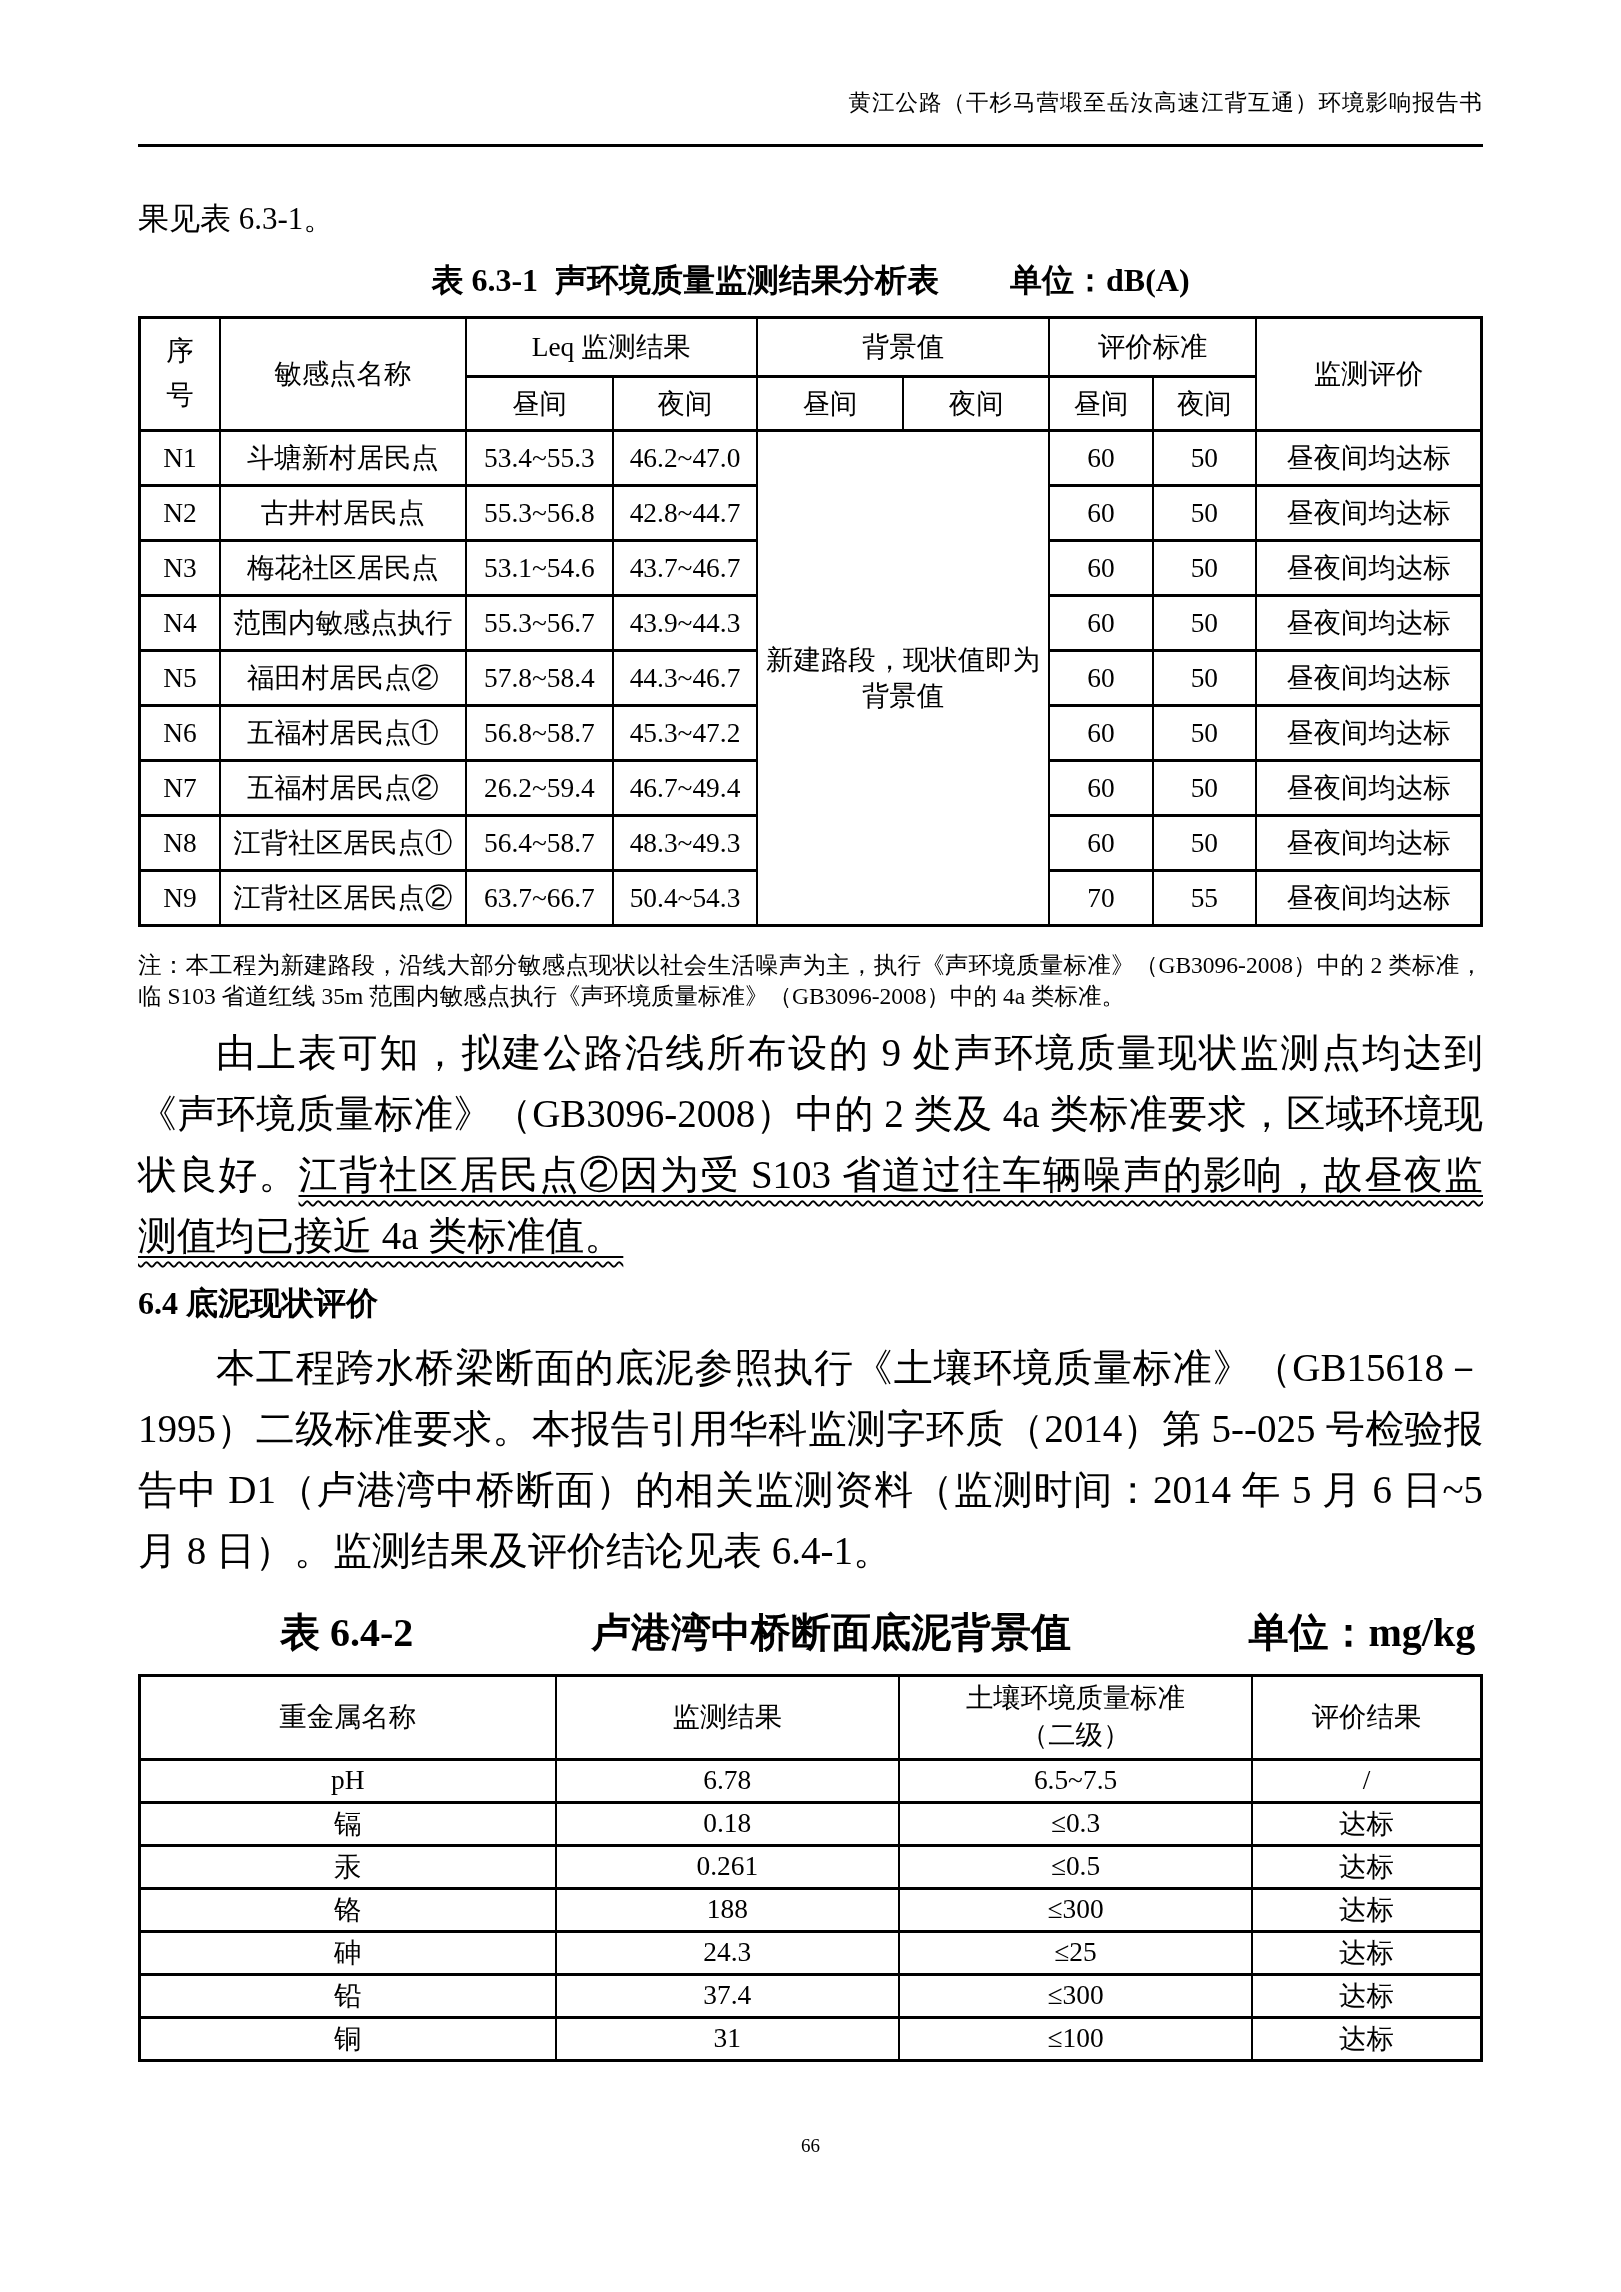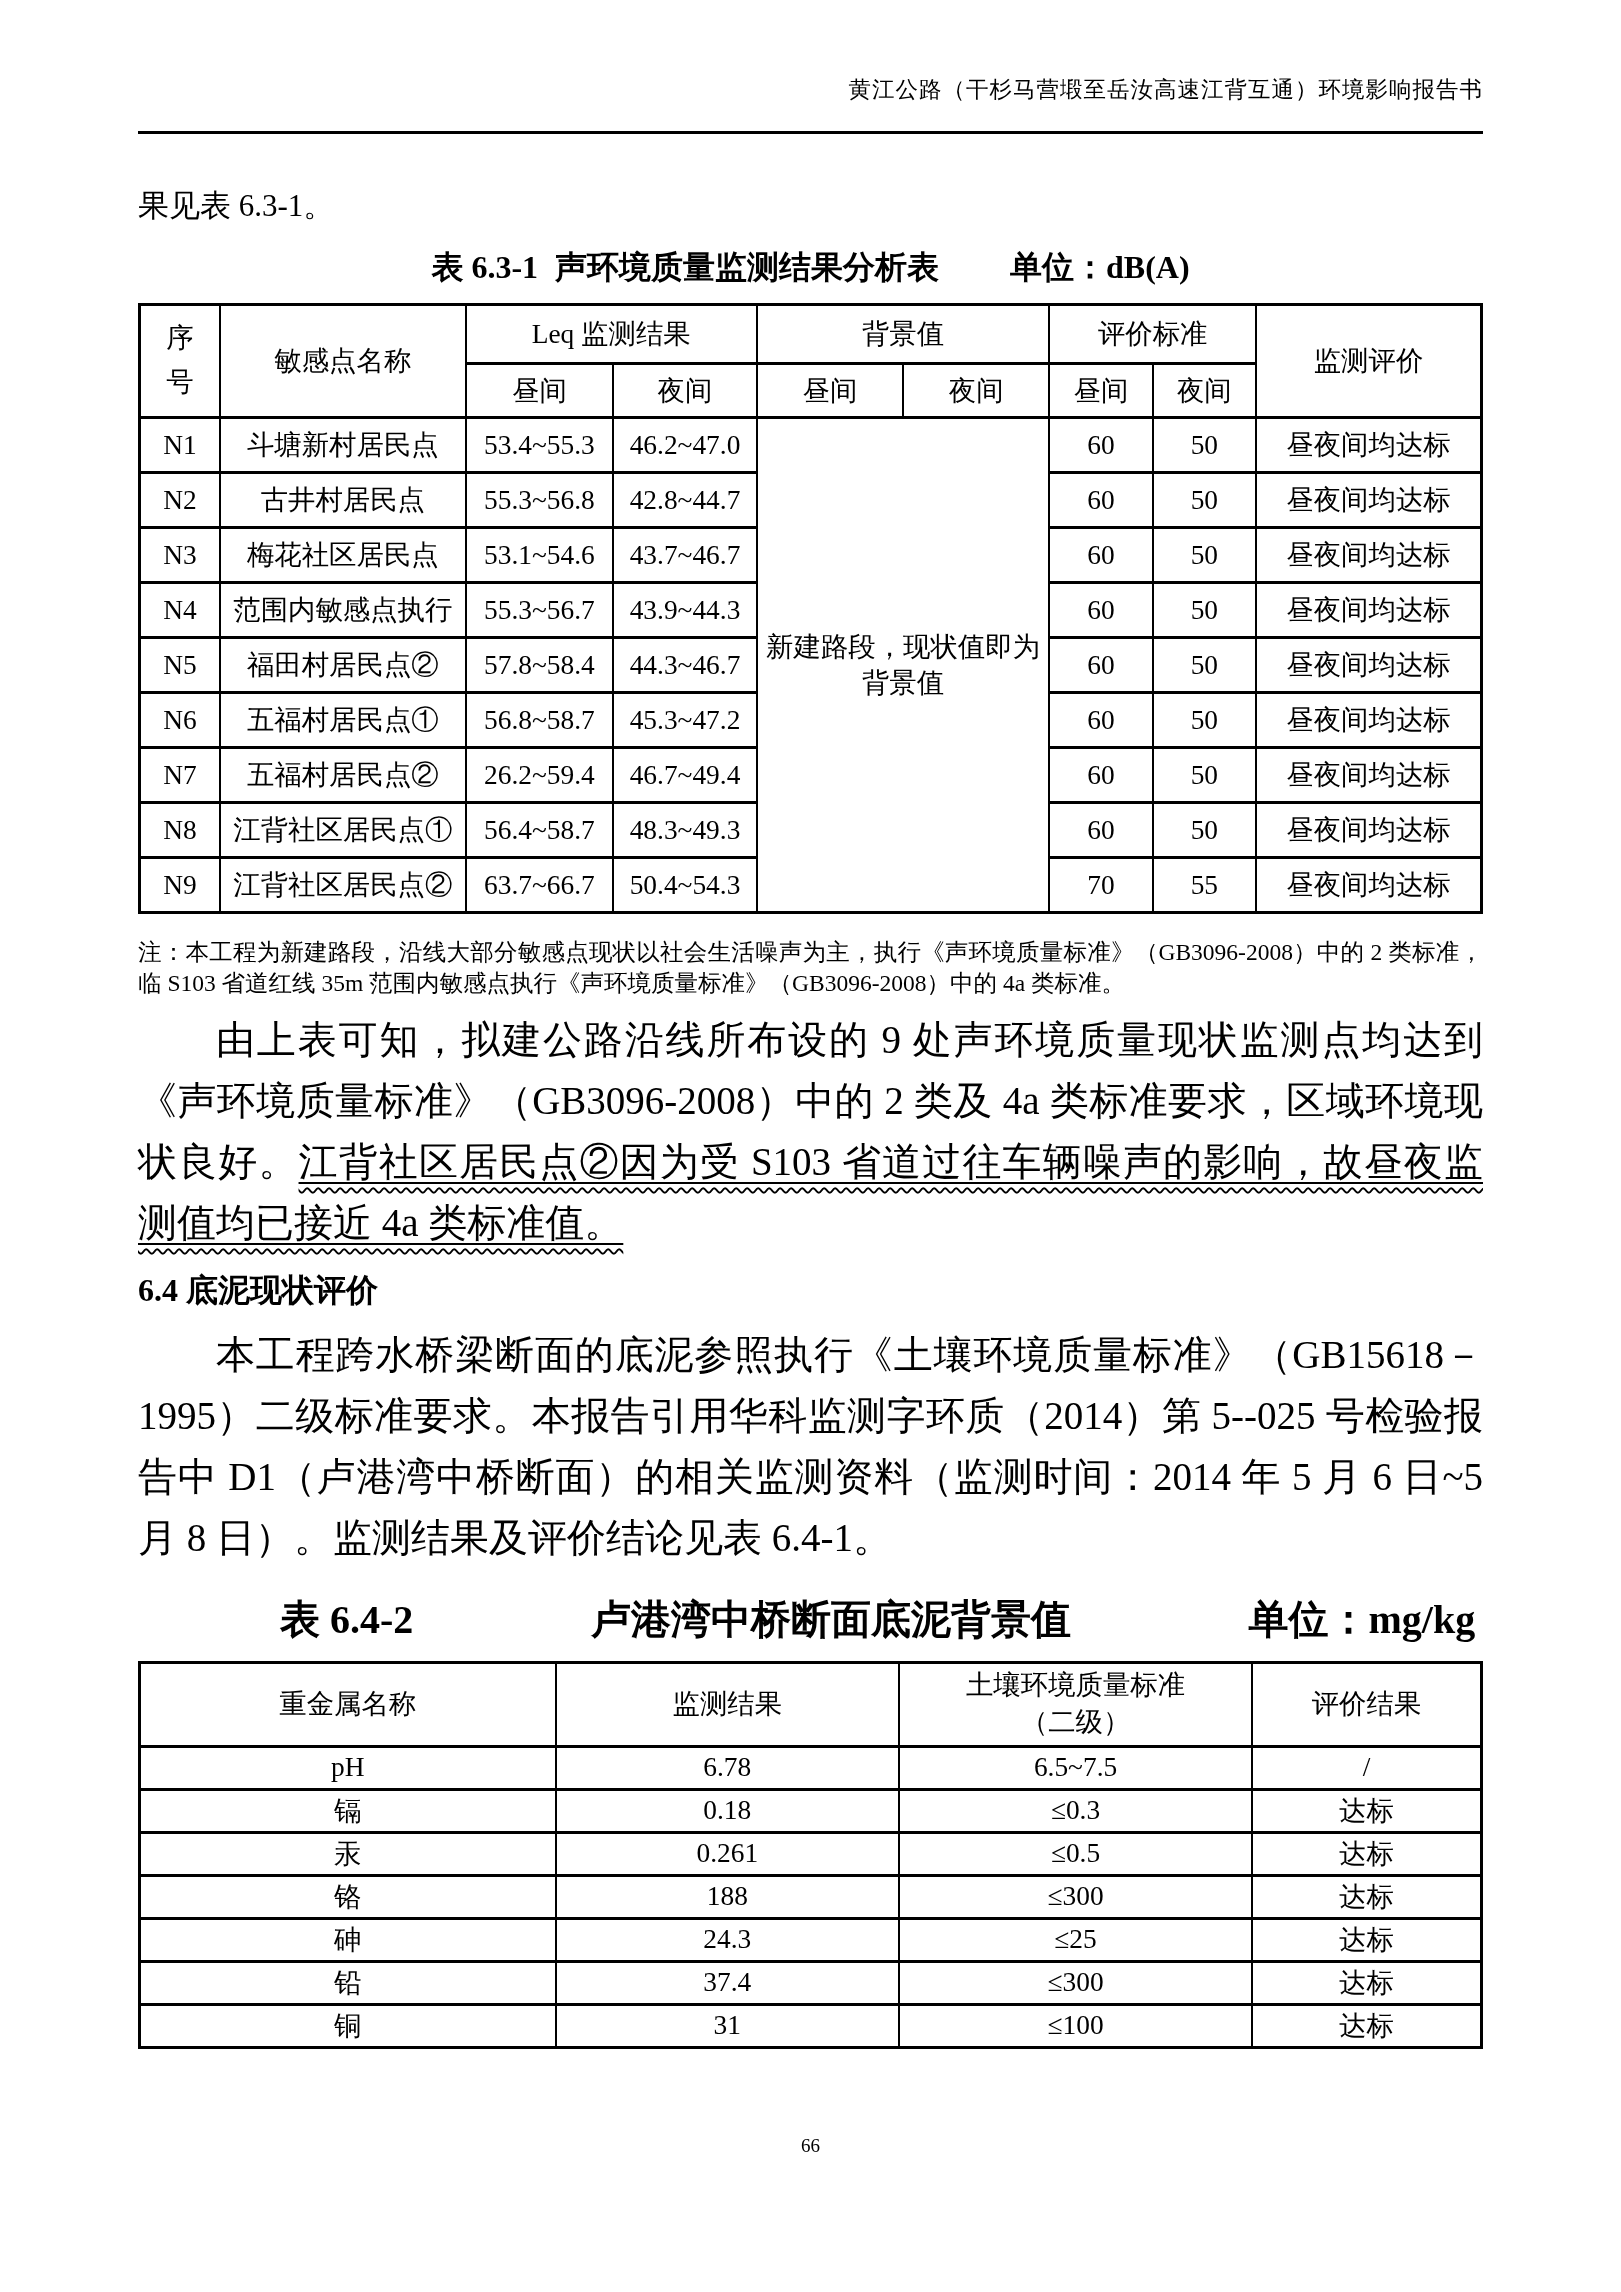--- a/index.html
+++ b/index.html
@@ -6,21 +6,21 @@
   html, body { background: #ffffff; }
   body {
     width: 1621px; height: 2293px;
     font-family: "Liberation Serif", "DejaVu Serif", serif;
     color: #000000;
     position: relative;
     overflow: hidden;
   }
   .page {
     width: 1621px; height: 2237px;
-    padding: 0 138px;
+    padding: 13px 138px;
     position: relative;
     font-family: Liberation Serif, serif;
   }
 
   
   .doc-header {
     padding-top: 74px;
     padding-bottom: 25.5px;
     text-align: right;
     font-size: 22.5px;

